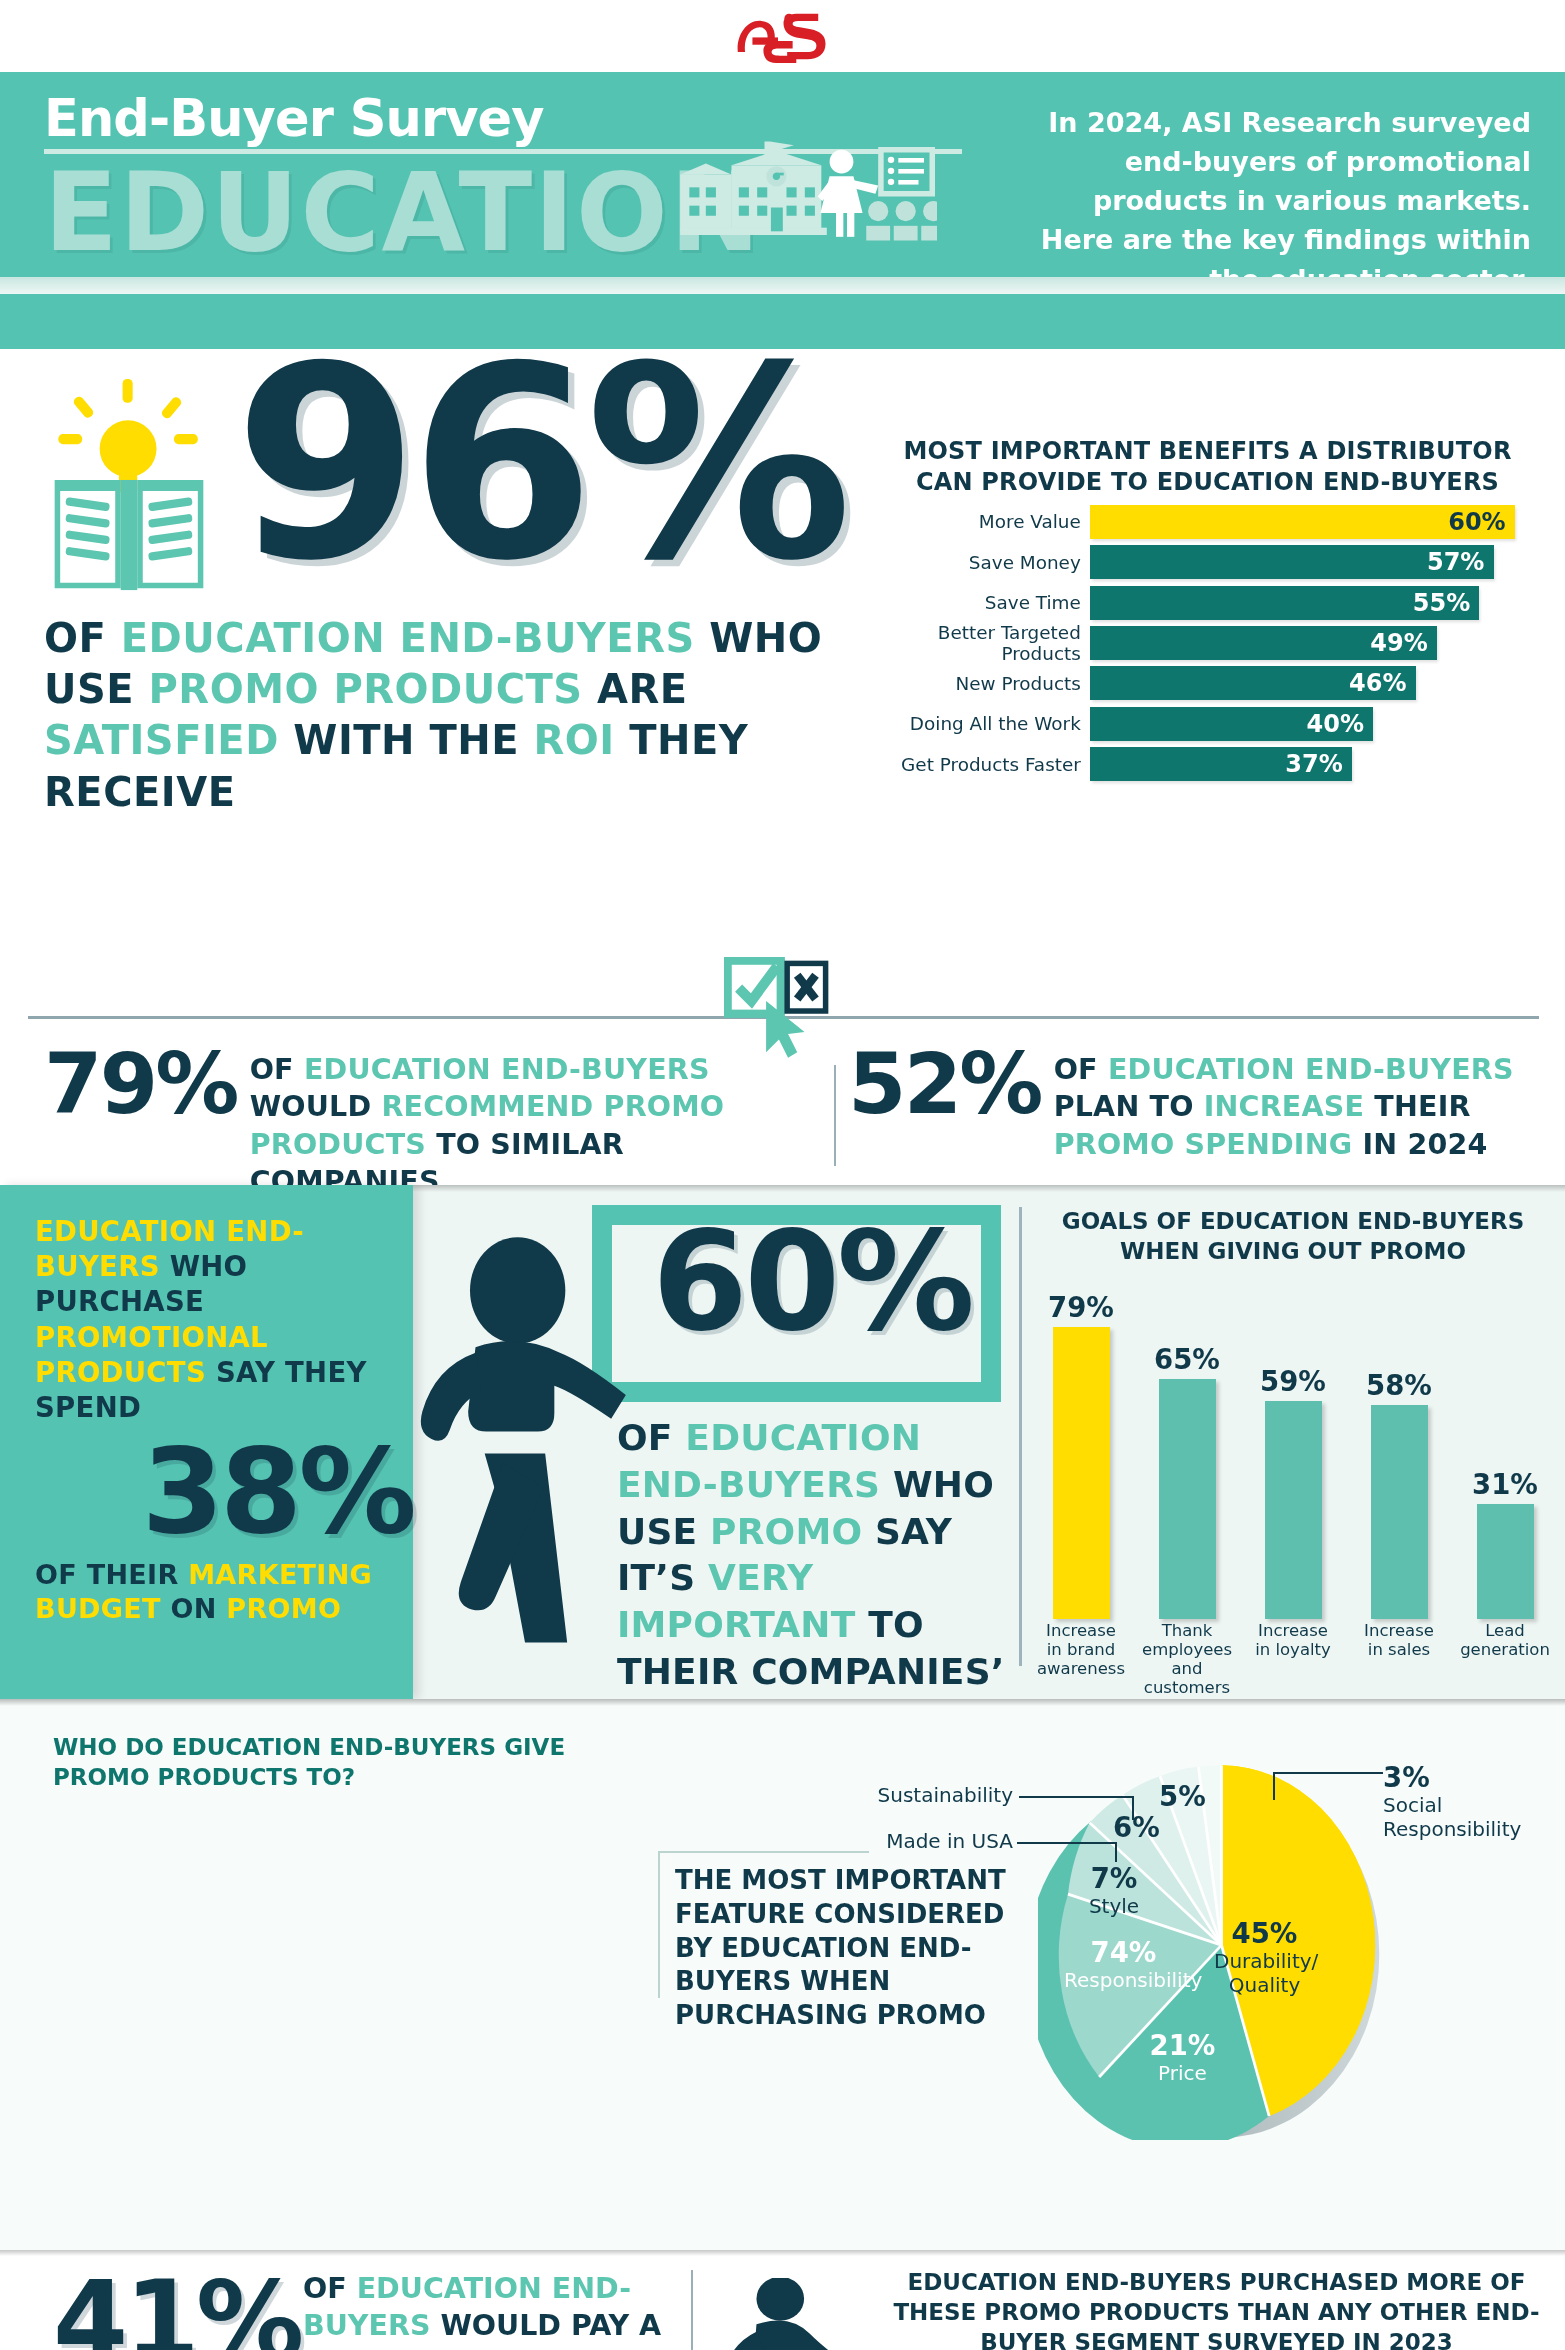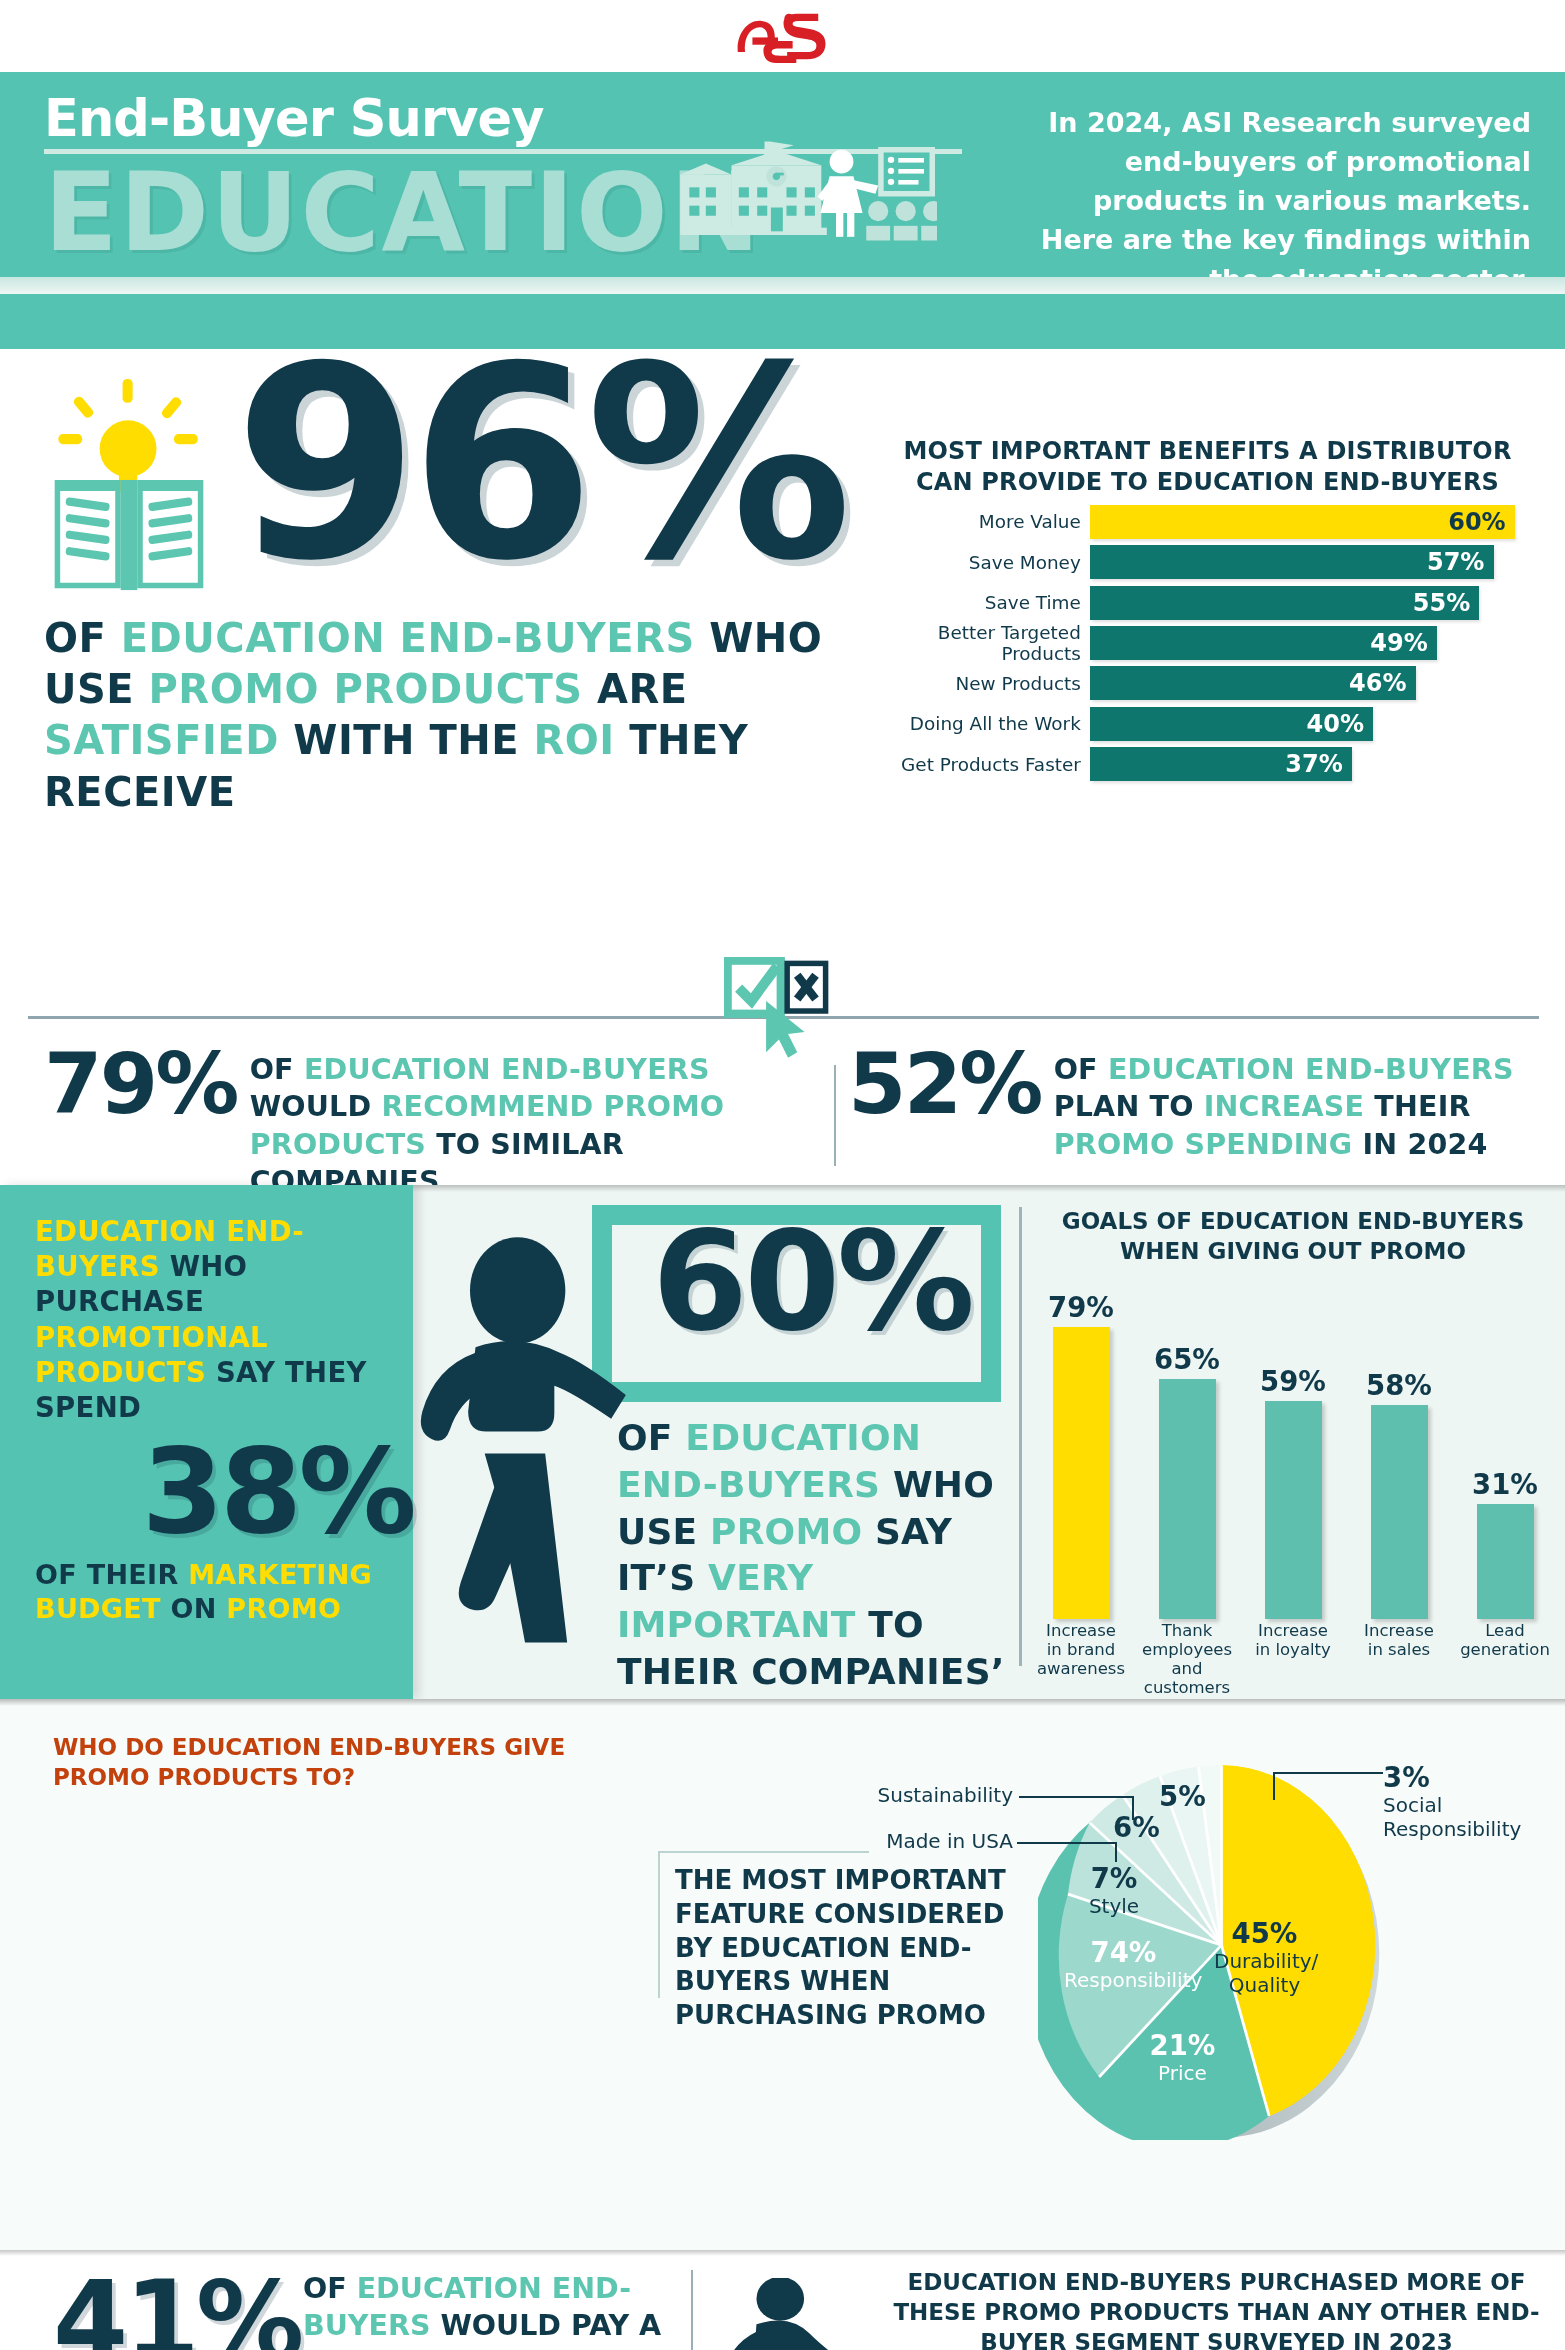--- a/index.html
+++ b/index.html
@@ -127,21 +127,21 @@
   .vlabels { position:absolute; left:0; top:415px; width:514px;
      display:flex; justify-content:space-between; }
   .vlabels div { width:90px; text-align:center; font-size:16.5px; color:#10394a;
      line-height:1.15; font-family:"DejaVu Sans", sans-serif; }
 
   
   #sec3 { position:relative; height:551px; background:#f7fbfa; }
   #sec3-top { position:absolute; left:0; top:0; width:100%; height:7.3px;
      background:linear-gradient(rgba(0,0,0,.25),rgba(0,0,0,0)); }
   #bc3-title { position:absolute; left:53px; top:33px; width:514px; font-size:23px;
-     font-weight:bold; color:#c2410c; line-height:1.32;
+     font-weight:bold; color:#0f766e; line-height:1.32;
      font-family:"DejaVu Sans", sans-serif; }
   #bc3 { position:absolute; left:48px; top:110px; width:514px; height:386px; }
   .v3chart { position:absolute; left:0; top:0; width:514px; height:349px;
      display:flex; align-items:flex-end; }
   .v3col { width:149px; margin-right:26px; display:flex; flex-direction:column;
      justify-content:flex-end; align-items:center; height:349px; }
   .v3col .vval { font-size:29px; font-weight:bold; color:#10394a; margin-bottom:4.6px;
      font-family:"DejaVu Sans", sans-serif; }
   .v3col .vbar { width:138px; background:#5fbfae; box-shadow:3.7px 3.7px 4.6px rgba(0,0,0,.18); }
   .v3labels { position:absolute; left:0; top:354px; width:514px; display:flex; }

